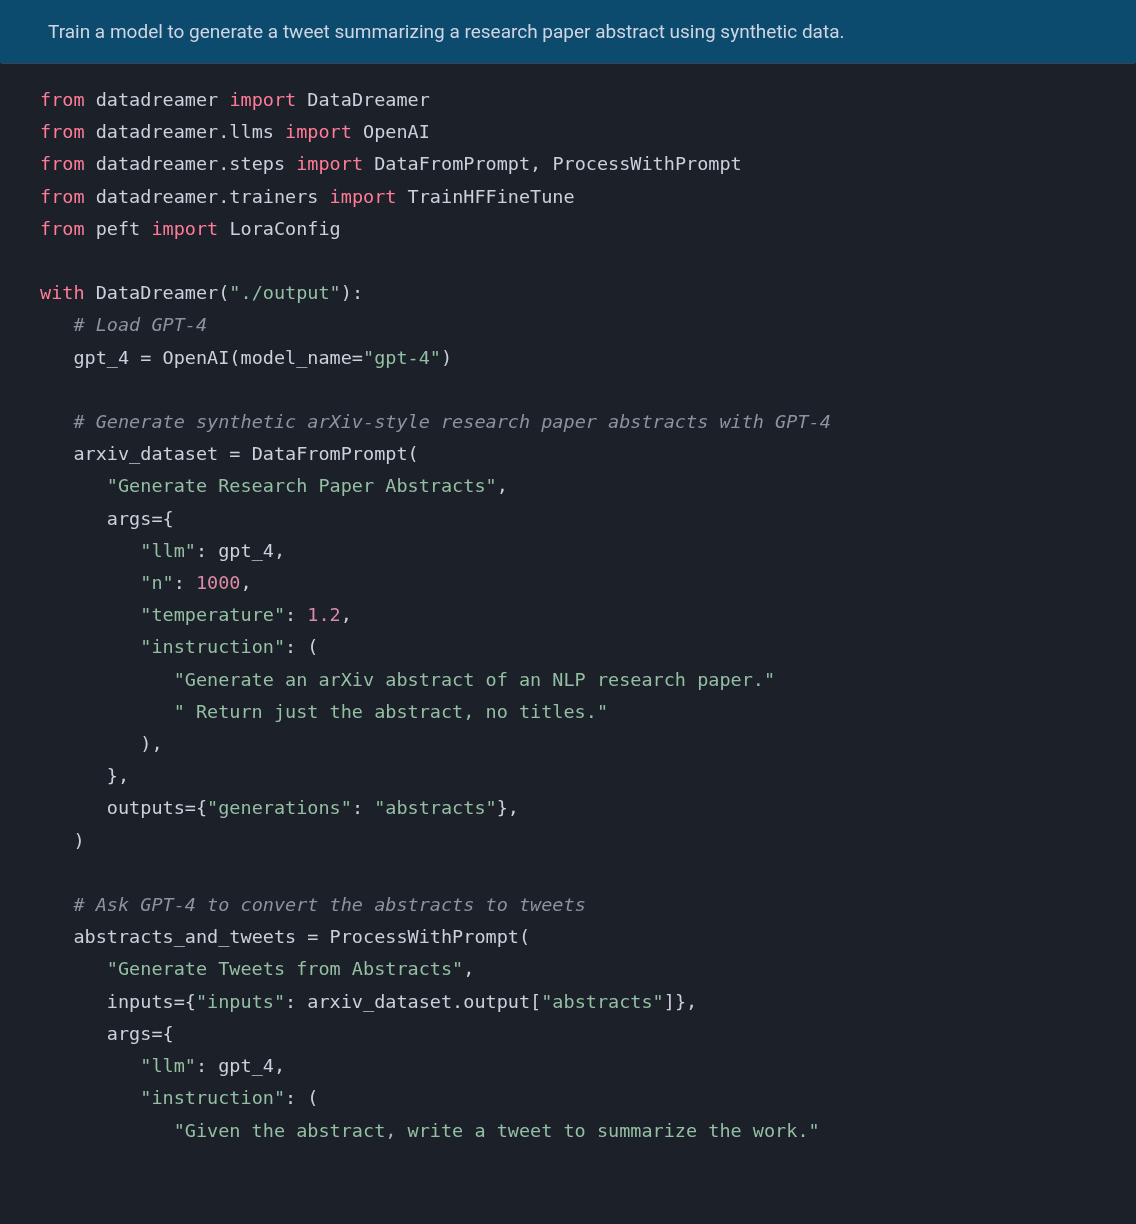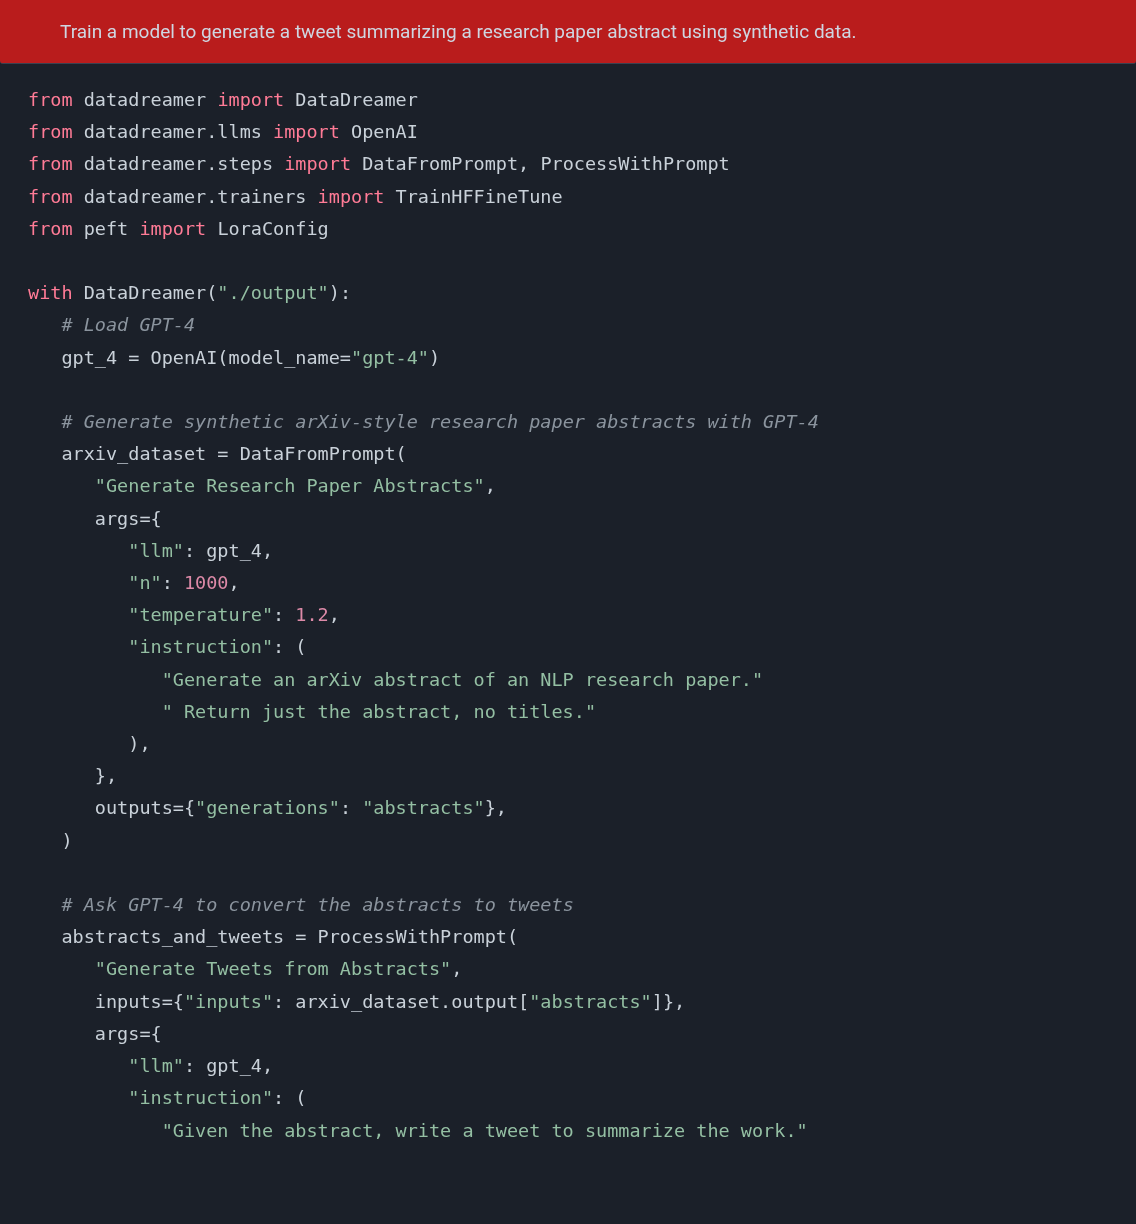--- a/index.html
+++ b/index.html
@@ -4,38 +4,39 @@
 <style>
   * { margin: 0; padding: 0; box-sizing: border-box; }
   html, body {
     width: 1136px;
     height: 1224px;
     background: #1b2029;
     font-family: ui-monospace, SFMono-Regular, "SF Mono", Menlo, Consolas, monospace;
     overflow: hidden;
   }
   .header {
-    background: #b91c1c;
-    padding: 20px 60px;
+    background: #0c4a6e;
+    padding: 20px 48px;
     border-bottom: 1px solid #3a4150;
     border-radius: 0 0 3px 3px;
   }
   .header-text {
     color: #cfd6e1;
     font-family: -apple-system, BlinkMacSystemFont, "Segoe UI", Roboto, sans-serif;
     font-size: 19px;
     font-weight: 400;
   }
   .code-area {
     padding: 20px 28px;
     font-size: 18.5px;
     line-height: 32.2px;
     color: #c9d1d9;
     white-space: pre;
     font-family: ui-monospace, SFMono-Regular, "SF Mono", Menlo, Consolas, monospace;
+    margin-left: 12px;
   }
   .kw { color: #ff7b96; }       
   .mod { color: #c9d1d9; }      
   .name { color: #c9d1d9; }     
   .fn { color: #c9d1d9; }       
   .str { color: #94bfa3; }      
   .num { color: #dd8aa8; }      
   .comment { color: #8b949e; font-style: italic; }
   .punct { color: #c9d1d9; }
 </style>

